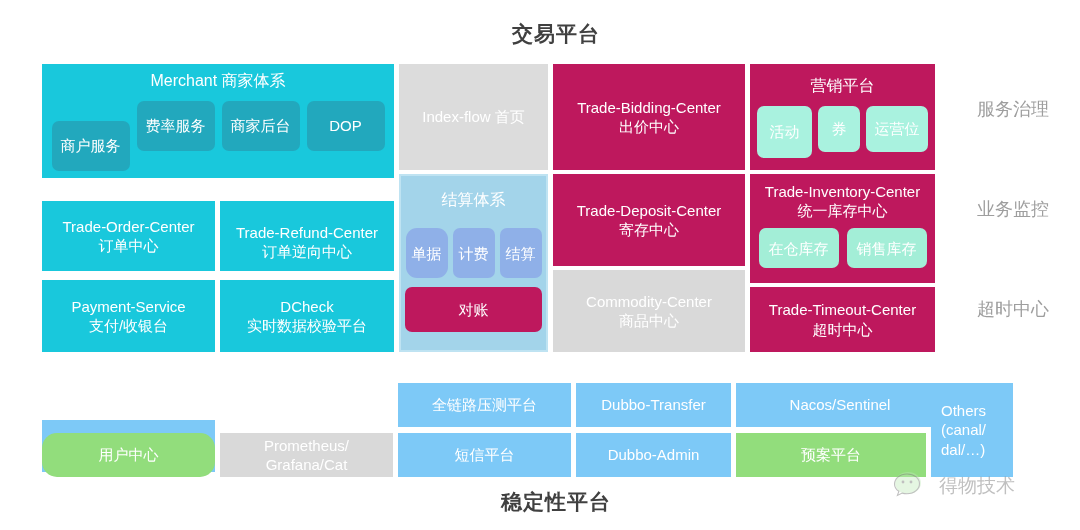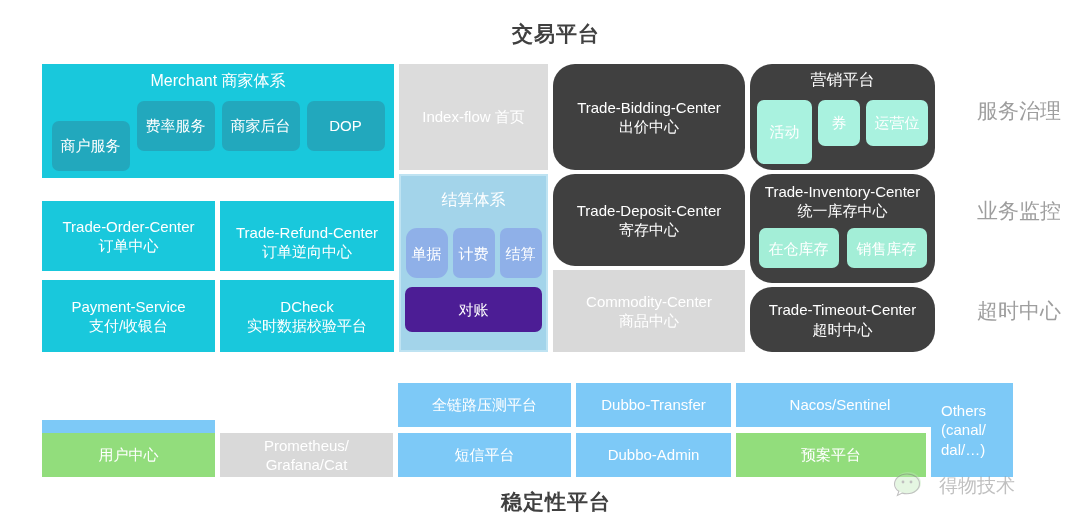--- a/index.html
+++ b/index.html
@@ -46,21 +46,21 @@
     font-size: 15px;
     line-height: 1.28;
     text-align: center;
     padding: 2px 4px;
   }
   .box .ln { display: block; white-space: nowrap; }
   .box .ln.wrap { white-space: normal; margin-top: 12px; }
 
   
   .c-cyan     { background: #19c8dc; }
-  .c-teal     { background: #404040; border-radius: 22px; }
+  .c-teal     { background: #be185d; }
   .c-grey     { background: #dcdcdc; color: #ffffff; }
   .c-lightblu { background: #a3d4ea; border: 2px solid #bfe3f2; }
   .c-blue     { background: #7dc9f7; }
   .c-green    { background: #92dd7c; }
   .c-greygrad { background: #d9d9d9; }
 
   
   .chip {
     box-sizing: border-box;
     display: flex;
@@ -68,40 +68,40 @@
     justify-content: center;
     border-radius: 7px;
     color: #ffffff;
     font-size: 15px;
     white-space: nowrap;
   }
   .chip-dark-cyan { background: #22a8bd; }
   .chip-periwinkle{ background: #8fb0e8; }
   .chip-mint      { background: #a9f2df; }
   .chip-mint2     { background: #a3eed7; }
-  .chip-aqua      { background: #4c1d95; }
+  .chip-aqua      { background: #be185d; }
 
   .chip-row {
     display: flex;
     justify-content: center;
     gap: 7px;
     width: 100%;
   }
 
   .block-heading {
     font-size: 16px;
     color: #ffffff;
     margin-bottom: 9px;
     white-space: nowrap;
   }
 
   
   .side-label {
     position: absolute;
-    font-size: 21px;
+    font-size: 18px;
     color: #9e9e9e;
     white-space: nowrap;
   }
 
   
   .box.left-text {
     align-items: flex-start;
     justify-content: center;
     text-align: left;
     padding-left: 10px;
@@ -186,21 +186,21 @@
   </div>
 
   <div class="box c-greygrad" style="left:553px; top:270px; width:192px; height:82px;">
     <span class="ln">Commodity-Center</span>
     <span class="ln">商品中心</span>
   </div>
 
   <div class="box c-teal" style="left:750px; top:64px; width:185px; height:106px;">
     <div class="block-heading">营销平台</div>
     <div class="chip-row" style="gap:6px;">
-      <div class="chip chip-mint" style="width:55px;height:64px;">活动</div>
+      <div class="chip chip-mint" style="width:55px;height:52px;">活动</div>
       <div class="chip chip-mint" style="width:42px;height:46px;">券</div>
       <div class="chip chip-mint" style="width:62px;height:46px;">运营位</div>
     </div>
   </div>
 
   <div class="box c-teal" style="left:750px; top:174px; width:185px; height:109px; justify-content:flex-start; padding-top:8px;">
     <span class="ln">Trade-Inventory-Center</span>
     <span class="ln" style="margin-bottom:8px;">统一库存中心</span>
     <div class="chip-row" style="gap:8px;">
       <div class="chip chip-mint2" style="width:80px;height:40px;">在仓库存</div>
@@ -223,21 +223,21 @@
   <div class="box c-blue" style="left:398px; top:383px; width:173px; height:44px;">
     <span class="ln">全链路压测平台</span>
   </div>
   <div class="box c-blue" style="left:576px; top:383px; width:155px; height:44px;">
     <span class="ln">Dubbo-Transfer</span>
   </div>
   <div class="box c-blue" style="left:736px; top:383px; width:208px; height:44px;">
     <span class="ln">Nacos/Sentinel</span>
   </div>
 
-  <div class="box c-green" style="left:42px; top:433px; width:173px; height:44px;">
+  <div class="box c-green" style="left:42px; top:433px; width:173px; height:44px;border-radius:15px;">
     <span class="ln">用户中心</span>
   </div>
   <div class="box c-greygrad" style="left:220px; top:433px; width:173px; height:44px;">
     <span class="ln">Prometheus/</span>
     <span class="ln">Grafana/Cat</span>
   </div>
   <div class="box c-blue" style="left:398px; top:433px; width:173px; height:44px;">
     <span class="ln">短信平台</span>
   </div>
   <div class="box c-blue" style="left:576px; top:433px; width:155px; height:44px;">

